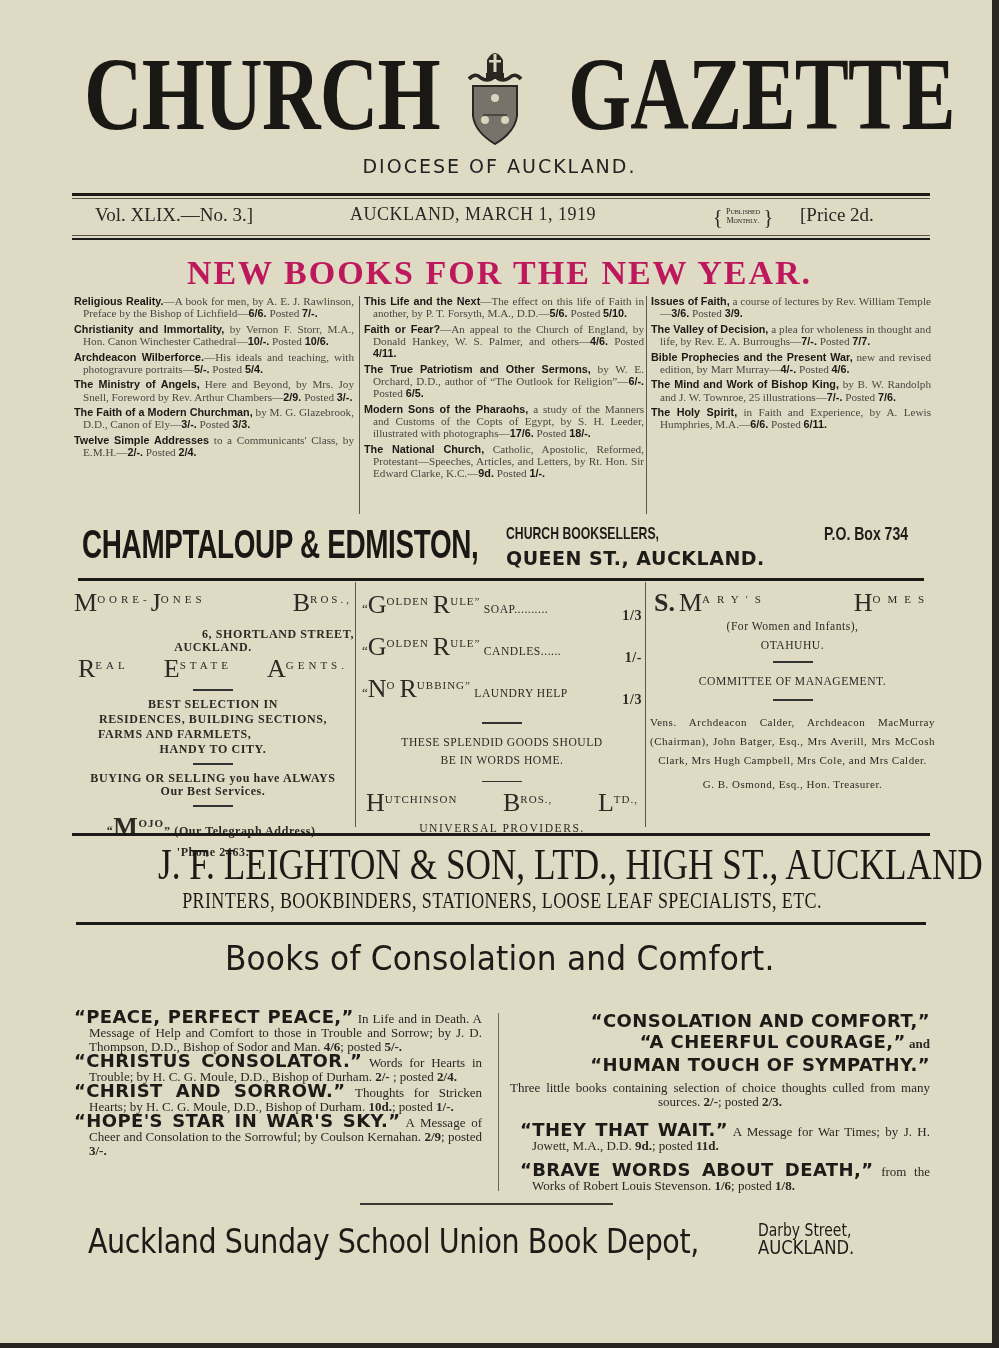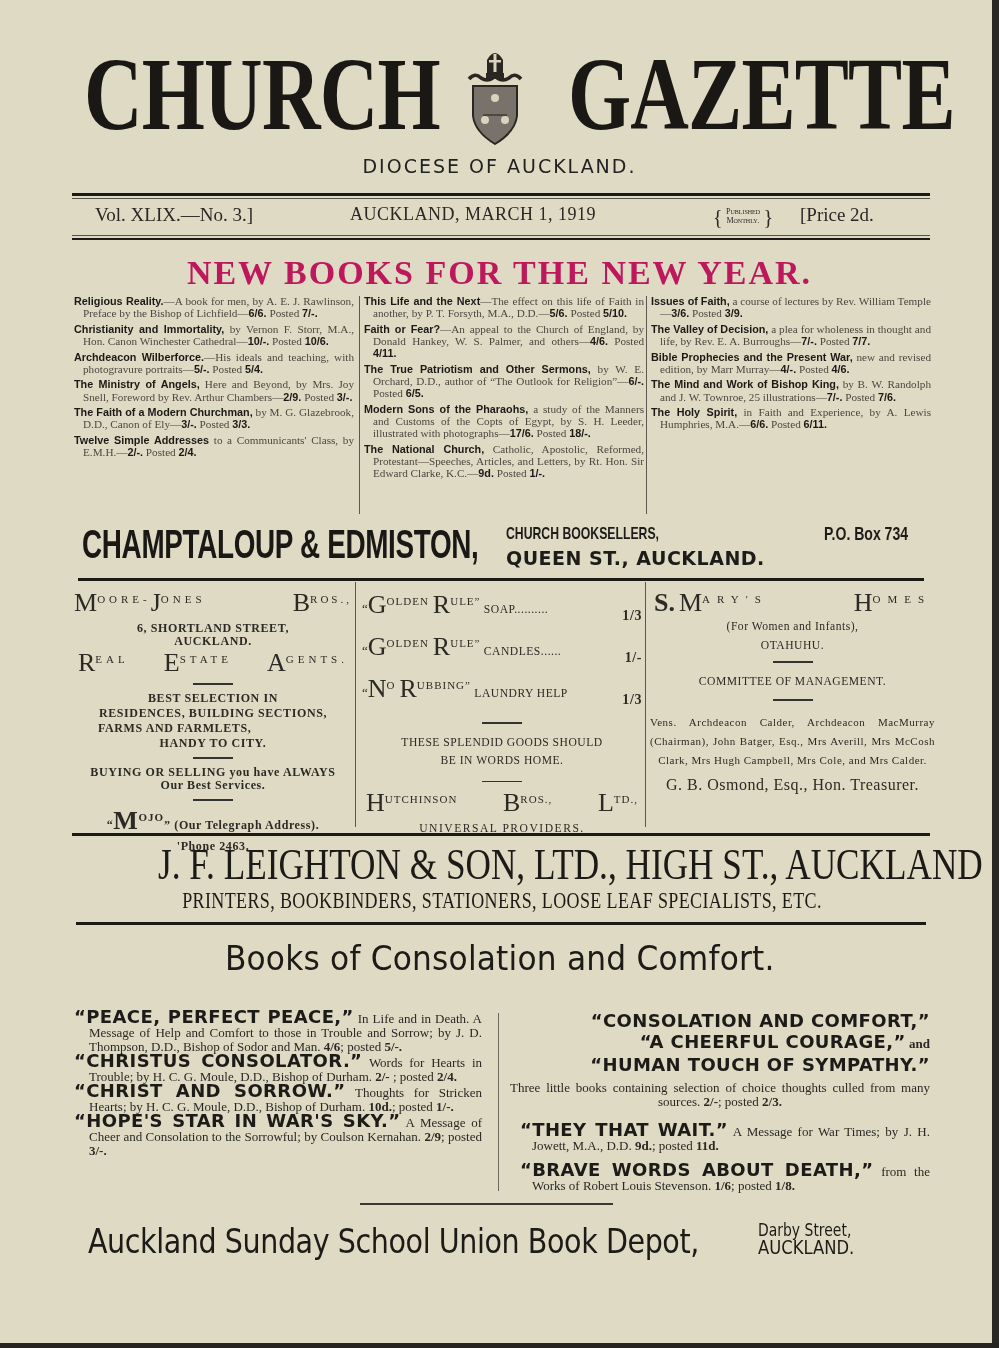--- a/index.html
+++ b/index.html
@@ -188,21 +188,21 @@
   <div class="rule" style="left:78px;top:578px;width:846px;height:3px;"></div>
 
   <div class="vline" style="left:355px;top:582px;height:245px;"></div>
   <div class="vline" style="left:645px;top:582px;height:245px;"></div>
 
   <div class="ad ad1">
     <div class="row-item" style="padding:0 2px;">
       <span><span class="sc-big">M</span><span class="sc-small">OORE-</span><span class="sc-big">J</span><span class="sc-small">ONES</span></span>
       <span><span class="sc-big">B</span><span class="sc-small" style="letter-spacing:3px">ROS.,</span></span>
     </div>
-    <div class="ad-line" style="margin-top:6px;">6, SHORTLAND STREET,</div>
+    <div class="ad-line" style="margin-top:12px;text-align:right;">6, SHORTLAND STREET,</div>
     <div class="ad-line">AUCKLAND.</div>
     <div class="row-item" style="padding:0 6px;margin-top:2px;">
       <span><span class="sc-big">R</span><span class="sc-small">EAL</span></span>
       <span><span class="sc-big">E</span><span class="sc-small">STATE</span></span>
       <span><span class="sc-big">A</span><span class="sc-small">GENTS.</span></span>
     </div>
     <div class="short-rule"></div>
     <div class="ad-line" style="margin-top:4px;">BEST SELECTION IN</div>
     <div class="ad-line" style="margin-top:2px;">RESIDENCES, BUILDING SECTIONS,</div>
     <div class="ad-line" style="margin-top:2px;text-align:left;padding-left:26px;">FARMS AND FARMLETS,</div>
@@ -244,21 +244,21 @@
     <div class="row-item" style="padding:0 4px;">
       <span><span class="sc-big" style="font-weight:bold">S.</span> <span class="sc-big">M</span><span class="sc-small" style="letter-spacing:7px">ARY'S</span></span>
       <span><span class="sc-big">H</span><span class="sc-small" style="letter-spacing:7px">OMES</span></span>
     </div>
     <div class="ad-norm" style="margin-top:4px;">(For Women and Infants),</div>
     <div class="ad-norm" style="margin-top:6px;">OTAHUHU.</div>
     <div class="short-rule" style="margin-top:9px;"></div>
     <div class="ad-norm" style="margin-top:12px;">COMMITTEE OF MANAGEMENT.</div>
     <div class="short-rule" style="margin-top:11px;"></div>
     <div class="ad-norm" style="margin-top:12px;text-align:justify;text-align-last:center;line-height:19px;font-size:11px;">Vens. Archdeacon Calder, Archdeacon MacMurray (Chairman), John Batger, Esq., Mrs Averill, Mrs McCosh Clark, Mrs Hugh Campbell, Mrs Cole, and Mrs Calder.</div>
-    <div class="ad-norm" style="margin-top:8px;font-size:16px;">G. B. Osmond, Esq., Hon. Treasurer.</div>
+    <div class="ad-norm" style="margin-top:8px;font-size:11px;">G. B. Osmond, Esq., Hon. Treasurer.</div>
   </div>
 
   <div class="rule" style="left:72px;top:833px;width:858px;height:3px;"></div>
 
   <div class="leighton">J. F. LEIGHTON &amp; SON, LTD., HIGH ST., AUCKLAND</div>
   <div class="leighton-sub">PRINTERS, BOOKBINDERS, STATIONERS, LOOSE LEAF SPECIALISTS, ETC.</div>
   <div class="rule" style="left:76px;top:922px;width:850px;height:3px;"></div>
 
   <div class="consol-title"><span>Books of Consolation and Comfort.</span></div>
 

